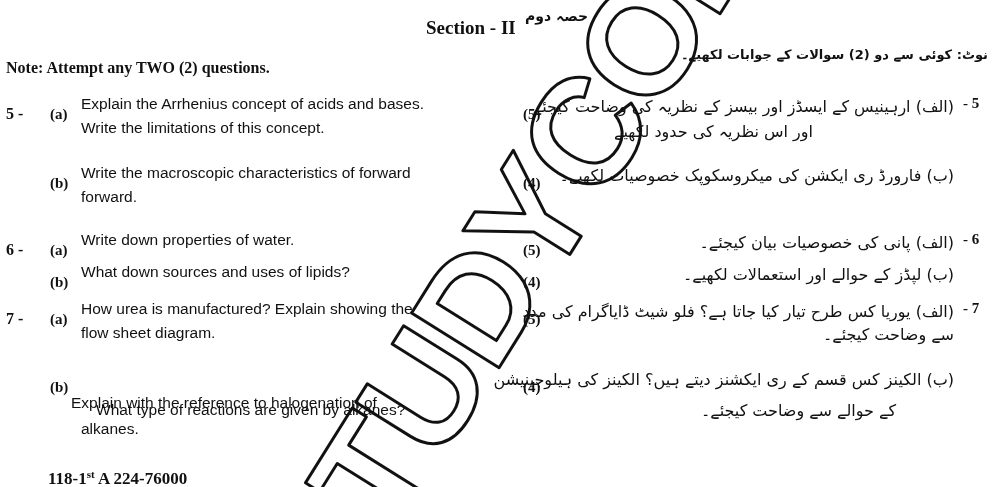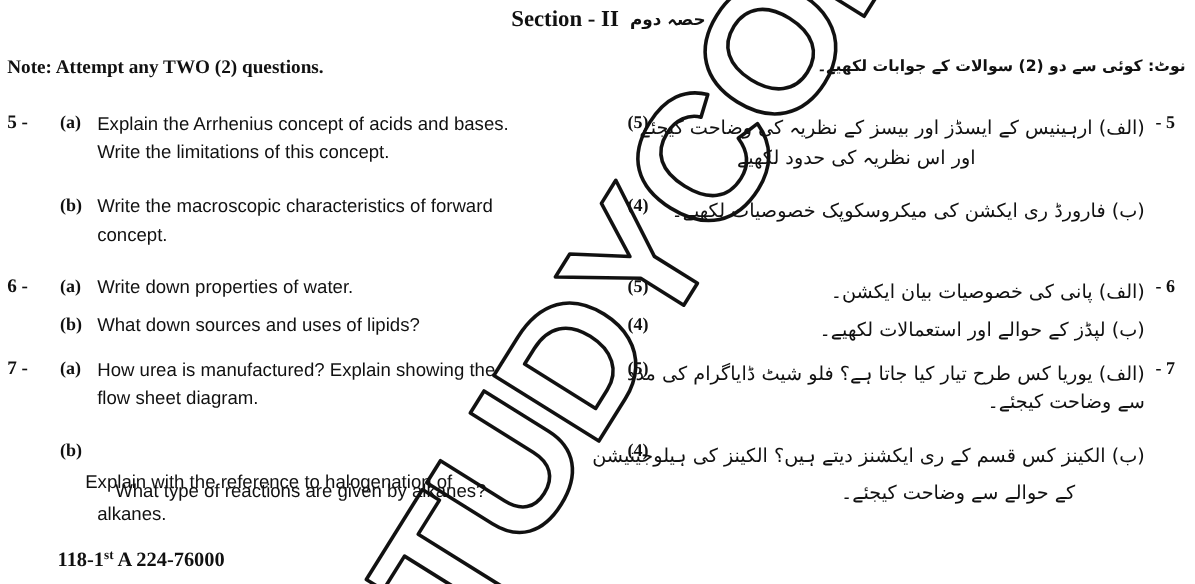--- a/index.html
+++ b/index.html
@@ -9,21 +9,21 @@
     }
     body {
       width: 996px;
       height: 487px;
       position: relative;
       overflow: hidden;
       color: #111;
       font-family: "Liberation Sans", sans-serif;
     }
     .abs { position: absolute; white-space: nowrap; }
-    .serif-b { font-family: "Liberation Serif", serif; font-weight: bold; }
+    .serif-b { font-family: "Liberation Serif", serif; font-weight: bold; margin-top: 11px; }
     .sans { font-family: "Liberation Sans", sans-serif; }
     .urdu { font-family: "DejaVu Sans", sans-serif; direction: rtl; unicode-bidi: isolate; }
 
     .section-title { left: 426px; top: 6px; font-size: 19px; }
     .section-urdu { left: 525px; top: 8px; font-size: 14px; font-weight: bold; }
 
     .note-en { left: 6px; top: 48px; font-size: 16px; font-family: Liberation Serif, serif; }
     .note-ur { right: 8px; top: 47px; font-size: 13px; font-weight: bold; }
 
     .qnum { font-size: 16px; }
@@ -56,30 +56,30 @@
 <div class="abs serif-b part-label" style="left:50px; top:95px;">(a)</div>
 <div class="abs sans qtext" style="left:81px; top:92px;">Explain the Arrhenius concept of acids and bases.</div>
 <div class="abs sans qtext" style="left:81px; top:116px;">Write the limitations of this concept.</div>
 <div class="abs serif-b marks" style="left:523px; top:95px;">(5)</div>
 <div class="abs urdu-qnum" style="left:963px; top:95px;">- 5</div>
 <div class="abs urdu urdu-line" style="right:42px; top:97px;">(الف) ارہینیس کے ایسڈز اور بیسز کے نظریہ کی وضاحت کیجئے</div>
 <div class="abs urdu urdu-line" style="right:183px; top:122px;">اور اس نظریہ کی حدود لکھیے</div>
 
 <div class="abs serif-b part-label" style="left:50px; top:164px;">(b)</div>
 <div class="abs sans qtext" style="left:81px; top:161px;">Write the macroscopic characteristics of forward</div>
-<div class="abs sans qtext" style="left:81px; top:185px;">concept.</div>
+<div class="abs sans qtext" style="left:81px; top:185px;">forward.</div>
 <div class="abs serif-b marks" style="left:523px; top:164px;">(4)</div>
 <div class="abs urdu urdu-line" style="right:42px; top:166px;">(ب) فارورڈ ری ایکشن کی میکروسکوپک خصوصیات لکھیے۔</div>
 
 <div class="abs serif-b qnum" style="left:6px; top:230px;">6 -</div>
 <div class="abs serif-b part-label" style="left:50px; top:231px;">(a)</div>
 <div class="abs sans qtext" style="left:81px; top:228px;">Write down properties of water.</div>
 <div class="abs serif-b marks" style="left:523px; top:231px;">(5)</div>
 <div class="abs urdu-qnum" style="left:963px; top:231px;">- 6</div>
-<div class="abs urdu urdu-line" style="right:42px; top:233px;">(الف) پانی کی خصوصیات بیان ایکشن۔</div>
+<div class="abs urdu urdu-line" style="right:42px; top:233px;">(الف) پانی کی خصوصیات بیان کیجئے۔</div>
 
 <div class="abs serif-b part-label" style="left:50px; top:263px;">(b)</div>
 <div class="abs sans qtext" style="left:81px; top:260px;">What down sources and uses of lipids?</div>
 <div class="abs serif-b marks" style="left:523px; top:263px;">(4)</div>
 <div class="abs urdu urdu-line" style="right:42px; top:265px;">(ب) لپڈز کے حوالے اور استعمالات لکھیے۔</div>
 
 <div class="abs serif-b qnum" style="left:6px; top:299px;">7 -</div>
 <div class="abs serif-b part-label" style="left:50px; top:300px;">(a)</div>
 <div class="abs sans qtext" style="left:81px; top:297px;">How urea is manufactured? Explain showing the</div>
 <div class="abs sans qtext" style="left:81px; top:321px;">flow sheet diagram.</div>

